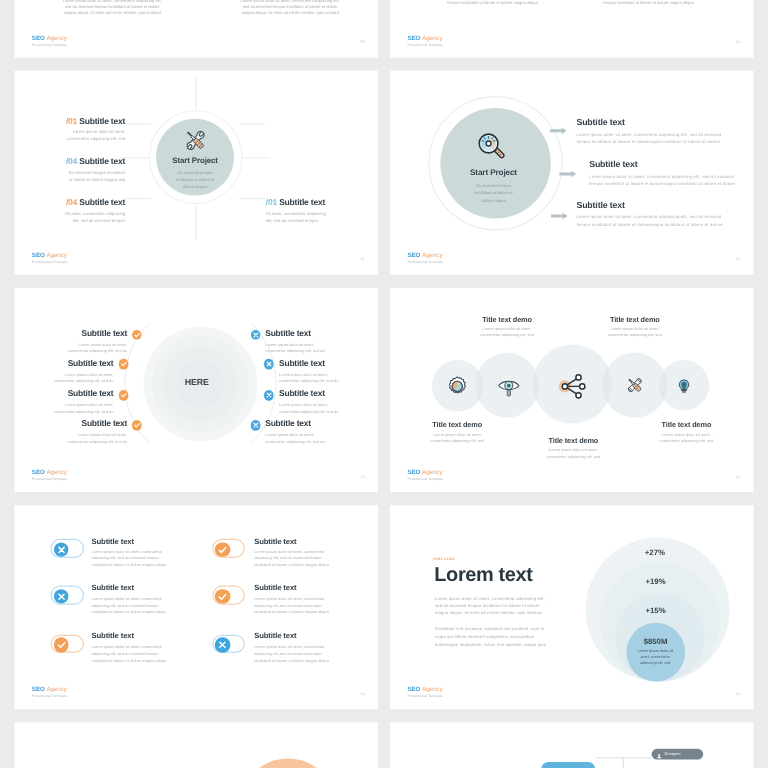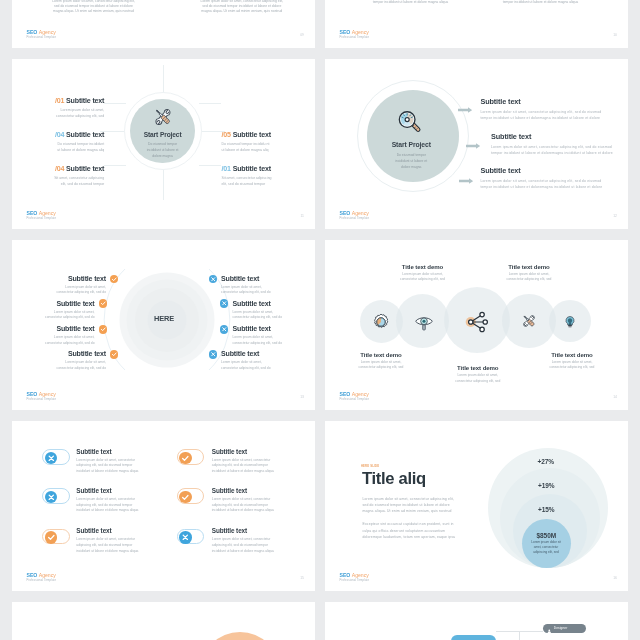--- a/index.html
+++ b/index.html
@@ -198,27 +198,20 @@
           <div>ut labore et dolore magna aliq</div>
         </div>
     </div>
     <div class="itm L" style="left:0;top:106px;width:92.3px">
       <div class="ttl"><span class="num-o">/04</span> <span>Subtitle text</span></div>
       <div class="bd">
           <div>Sit amet, consectetur adipiscing</div>
           <div>elit, sed do eiusmod tempor</div>
         </div>
     </div>
-    <div class="itm R" style="left:209.5px;top:72px;width:95px">
-      <div class="ttl"><span class="num-o">/05</span> <span>Subtitle text</span></div>
-      <div class="bd">
-          <div>Do eiusmod tempor incididu nt</div>
-          <div>ut labore et dolore magna aliq</div>
-        </div>
-    </div>
     <div class="itm R" style="left:209.5px;top:106px;width:95px">
       <div class="ttl"><span class="num-b">/01</span> <span>Subtitle text</span></div>
       <div class="bd">
           <div>Sit amet, consectetur adipiscing</div>
           <div>elit, sed do eiusmod tempor</div>
         </div>
     </div>
 
     <div class="logo">
       <div class="l1"><span class="seo">SEO</span> <span class="ag">Agency</span></div>
@@ -617,21 +610,21 @@
 
     <div class="logo">
       <div class="l1"><span class="seo">SEO</span> <span class="ag">Agency</span></div>
       <div class="l2">Professional Template</div>
     </div>
     <div class="pgno">15</div>
   </div>
 
   <div class="card c2 r4 s8">
     <div class="eyebrow">HERE SLIDE</div>
-    <div class="big-title">Title aliq</div>
+    <div class="big-title">Lorem text</div>
     <div class="p" style="top:74.5px">
       <div>Lorem ipsum dolor sit amet, consectetur adipiscing elit,</div>
       <div>sed do eiusmod tempor incididunt ut labore et dolore</div>
       <div>magna aliqua. Ut enim ad minim veniam, quis nostrud</div>
     </div>
     <div class="p" style="top:100.4px">
       <div>Excepteur sint occaecat cupidatat non proident, sunt in</div>
       <div>culpa qui officia deserunt voluptatem accusantium</div>
       <div>doloremque laudantium, totam rem aperiam, eaque ipsa</div>
     </div>

